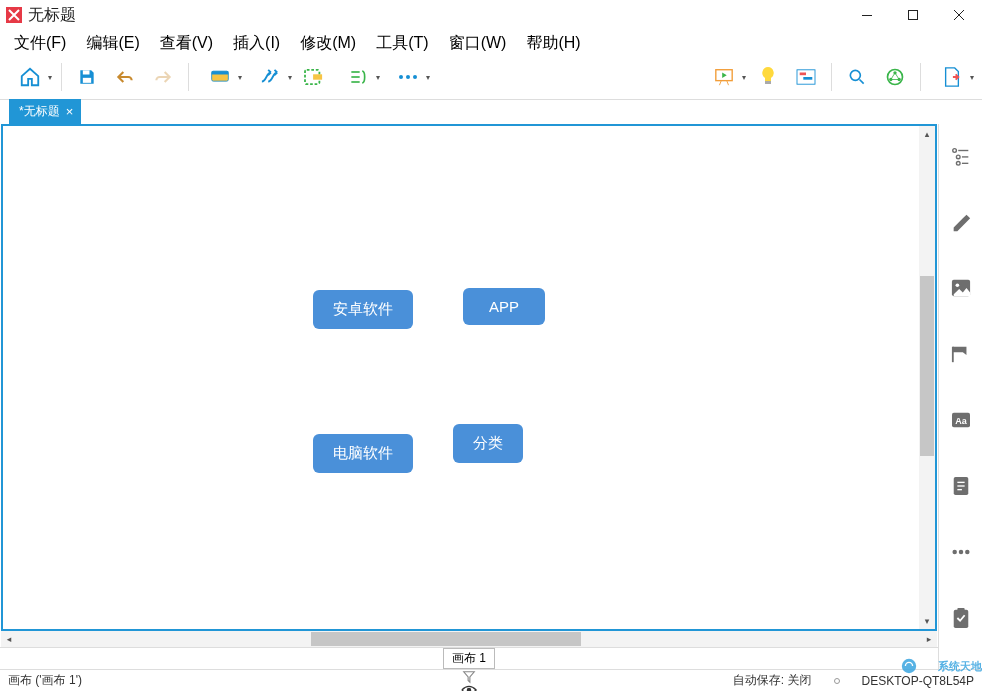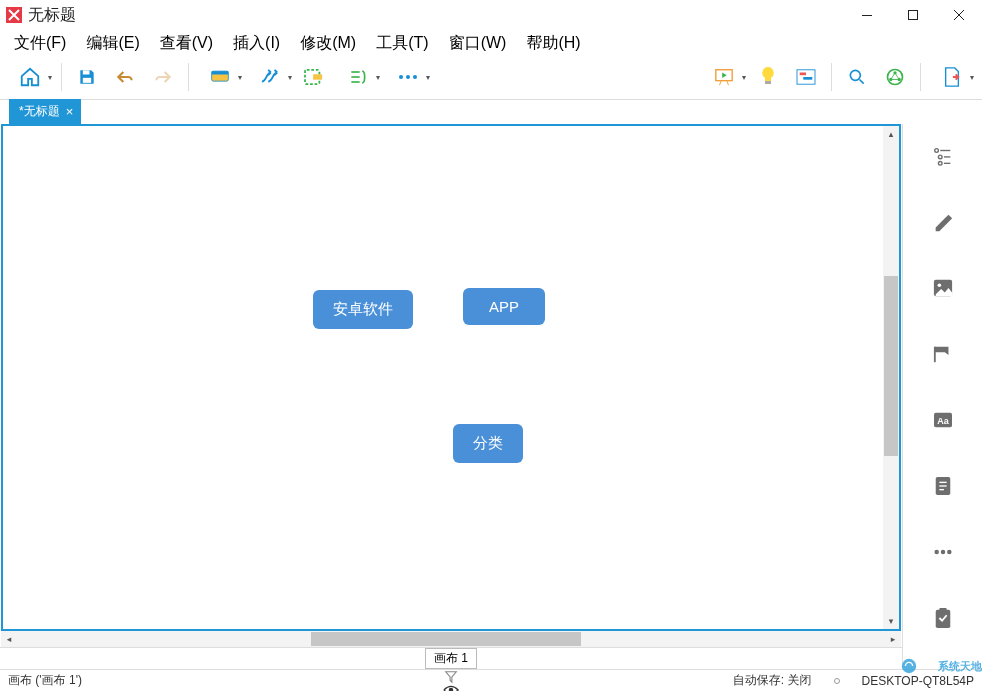--- a/index.html
+++ b/index.html
@@ -46,21 +46,21 @@
 .node { position: absolute; background: #4a90d9; color: #fff; font-size: 15px; font-weight: 500; padding: 10px 20px; border-radius: 6px; cursor: pointer; }
 
 
 .sheetbar { height: 22px; display: flex; align-items: center; font-size: 12px; border-top: 1px solid #ddd; padding: 0 4px; flex-direction: column; }
 .sheetbar .sheet-tab { border: 1px solid #bbb; padding: 1px 8px; background: #fff; }
 .sheetbar .sheet-space { flex: 1; border-bottom: 1px solid #ddd; }
 .sheetbar .sb-icon { width: 22px; display: flex; align-items: center; justify-content: center; color: #555; cursor: pointer; }
 .sheetbar .zoom { padding: 0 6px; font-size: 13px; font-weight: 500; }
 
 
-.rightpanel { width: 80px; background: #fff; border-left: 1px solid #ddd; display: flex; flex-direction: column; align-items: center; padding-top: 12px; gap: 26px; }
+.rightpanel { width: 44px; background: #fff; border-left: 1px solid #ddd; display: flex; flex-direction: column; align-items: center; padding-top: 12px; gap: 26px; }
 .rightpanel .rp-icon { width: 40px; height: 40px; display: flex; align-items: center; justify-content: center; cursor: pointer; color: #6e6e6e; }
 
 
 .statusbar { height: 22px; display: flex; align-items: center; font-size: 12px; padding: 0 8px; border-top: 1px solid #ddd; color: #333; }
 .statusbar .spacer { flex: 1; }
 .statusbar .status-right { display: flex; align-items: center; gap: 22px; }
 .statusbar .dot { width: 6px; height: 6px; border-radius: 50%; border: 1px solid #999; }
 
 .watermark { position: absolute; right: 0; bottom: 16px; font-size: 11px; color: #3aa5e0; font-weight: bold; display: flex; align-items: center; gap: 20px; opacity: 0.85; }
 .watermark svg { width: 18px; height: 18px; }
@@ -222,20 +222,21 @@
     <span class="tab-close">×</span>
   </div>
 </div>
 
 <div class="main">
   <div class="canvas-wrap">
     <div class="canvas-holder">
       <div class="nodes">
         <div class="node" style="left:310px;top:164px">安卓软件</div>
         <div class="node" style="left:460px;top:162px;padding:10px 26px">APP</div>
+        <div class="node" style="left:310px;top:308px">电脑软件</div>
         <div class="node" style="left:450px;top:298px">分类</div>
       </div>
       <div class="canvas-vscroll">
         <div class="arrow" style="top:0">▴</div>
         <div class="thumb"></div>
         <div class="arrow" style="bottom:0">▾</div>
       </div>
     </div>
     <div class="canvas-hscroll">
       <div class="arrow" style="left:0">◂</div>

